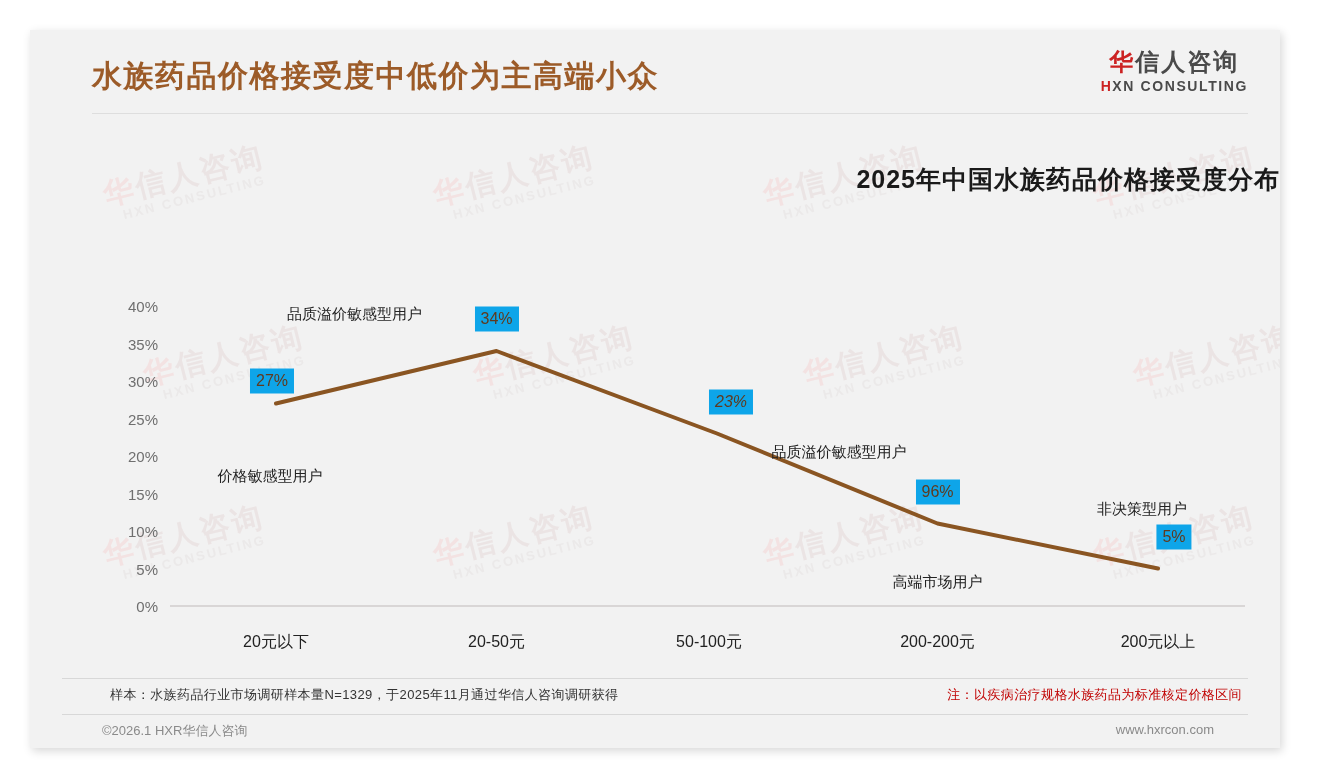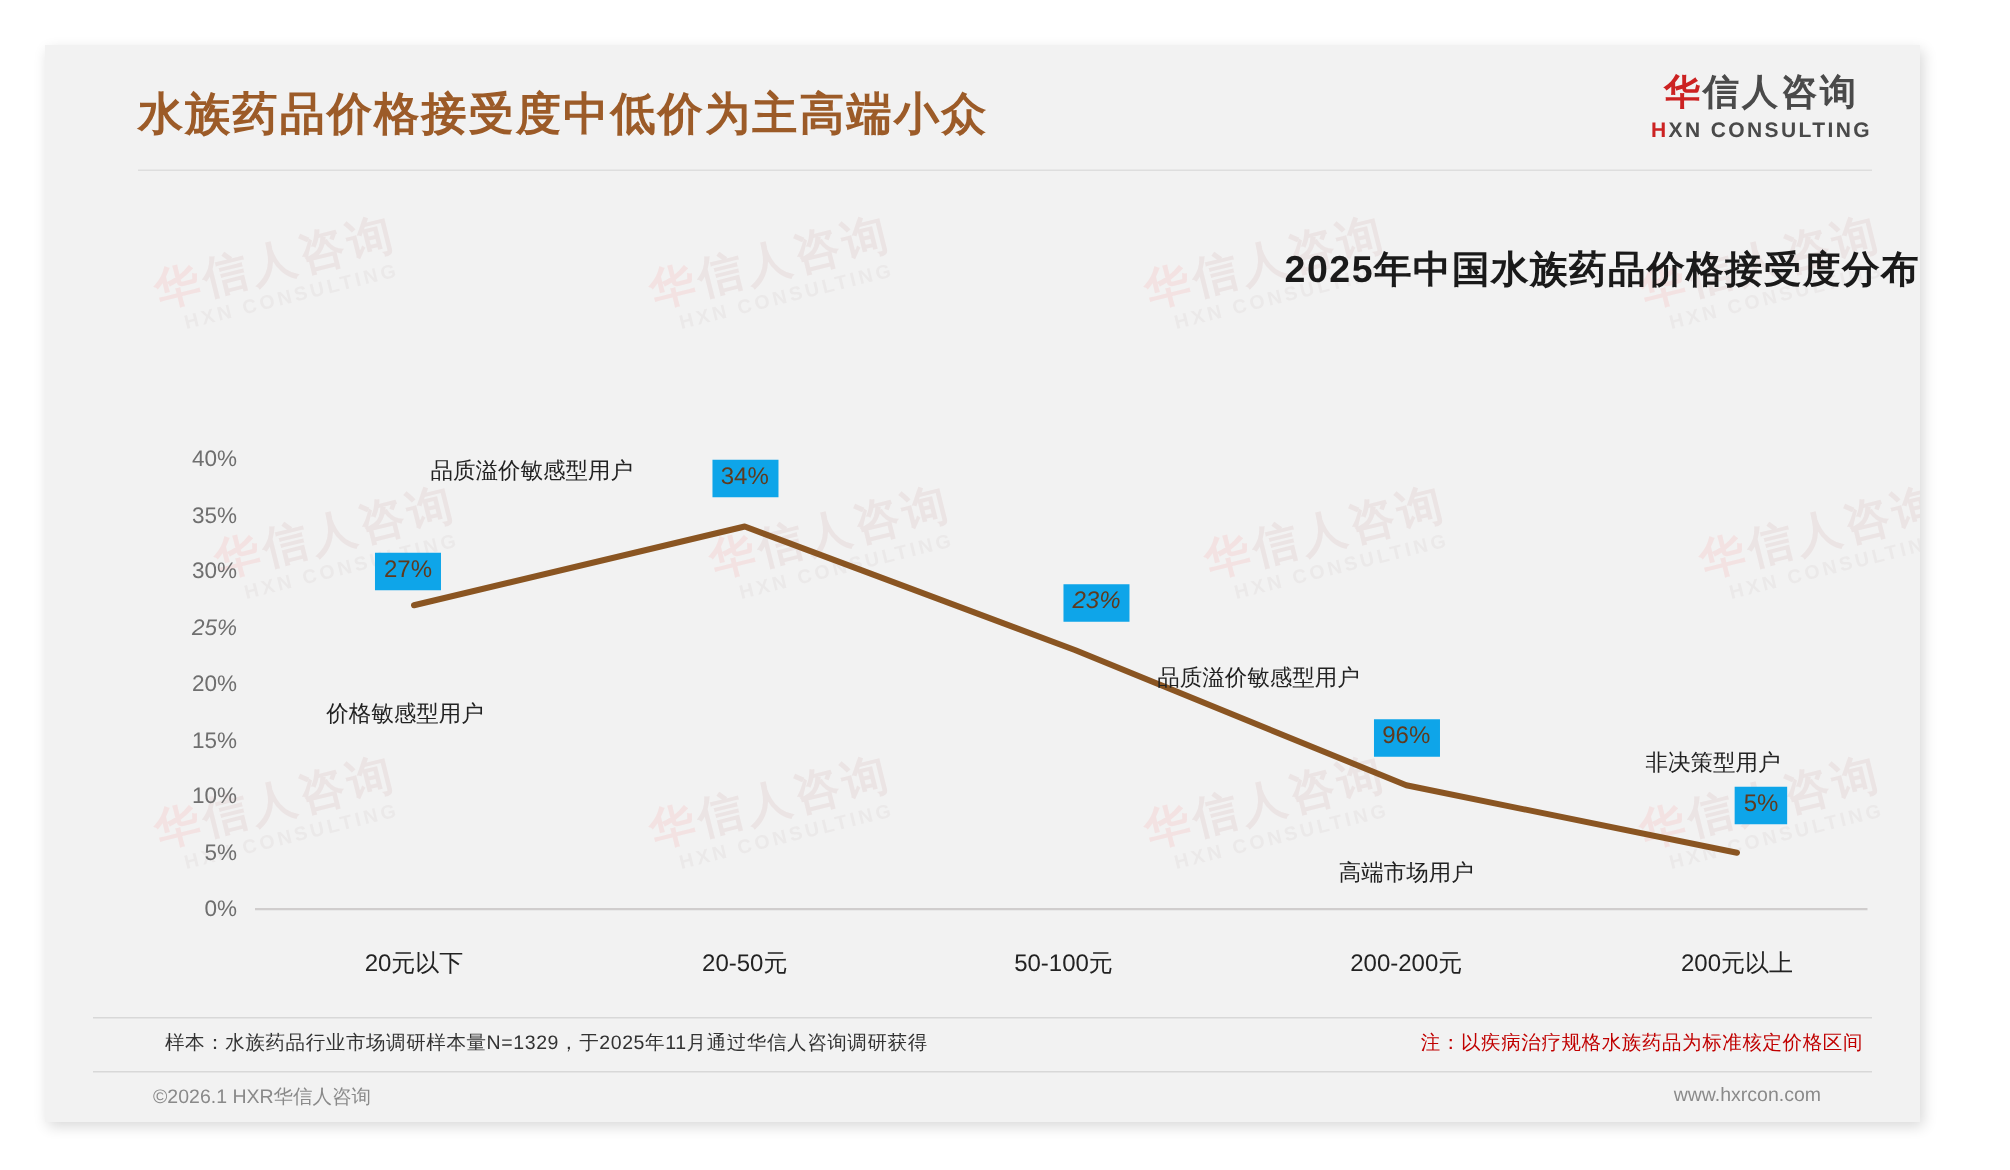--- a/index.html
+++ b/index.html
@@ -288,21 +288,21 @@
   <div class="chart-title">2025年中国水族药品价格接受度分布</div>
 
   <div class="plot">
     <svg id="chart-svg" width="1250" height="430">
         <line x1="140" x2="1215" y1="376" y2="376" stroke="#d0cdcd" stroke-width="1.5"></line>
         <polyline points="246,173.5 466.5,121 687,203.5 907.5,293.5 1128,338.5" fill="none" stroke="#8a5522" stroke-width="4" stroke-linejoin="round" stroke-linecap="round"></polyline>
       </svg>
   <div class="ytick" style="left: 80px; top: 76px;">40%</div>
       <div class="ytick" style="left: 80px; top: 113.5px;">35%</div>
       <div class="ytick" style="left: 80px; top: 151px;">30%</div>
-      <div class="ytick" style="left: 80px; top: 188.5px; font-style: italic;">25%</div>
+      <div class="ytick" style="left: 80px; top: 188.5px;">25%</div>
       <div class="ytick" style="left: 80px; top: 226px;">20%</div>
       <div class="ytick" style="left: 80px; top: 263.5px;">15%</div>
       <div class="ytick" style="left: 80px; top: 301px;">10%</div>
       <div class="ytick" style="left: 80px; top: 338.5px;">5%</div>
       <div class="ytick" style="left: 80px; top: 376px;">0%</div>
       <div class="xtick" style="left: 246px; top: 402px;">20元以下</div>
       <div class="xtick" style="left: 466.5px; top: 402px;">20-50元</div>
       <div class="xtick" style="left: 679px; top: 402px;">50-100元</div>
       <div class="xtick" style="left: 907.5px; top: 402px;">200-200元</div>
       <div class="xtick" style="left: 1128px; top: 402px;">200元以上</div>

